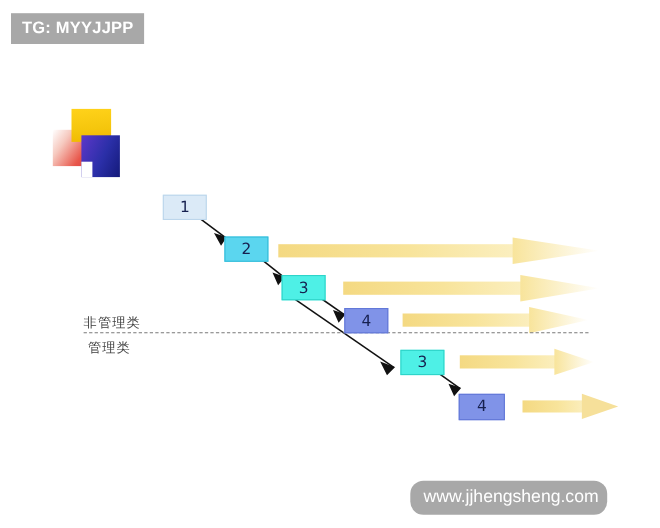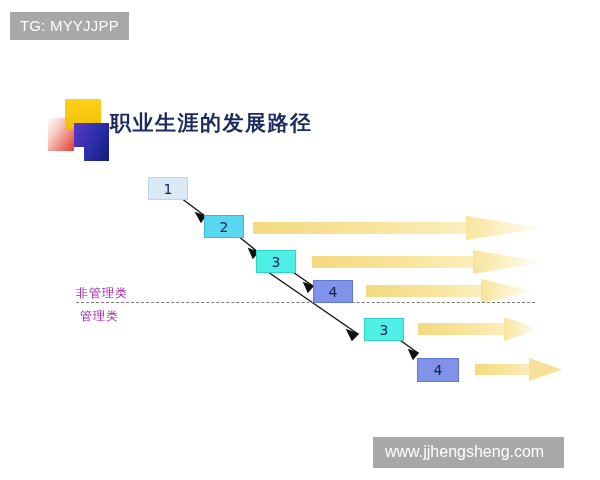--- a/index.html
+++ b/index.html
@@ -20,33 +20,35 @@
     position: absolute;
     left: 10px;
     top: 12px;
     background: #a8a8a8;
     color: #ffffff;
     font-size: 15px;
     line-height: 15px;
     padding: 6px 10px 7px 10px;
     letter-spacing: 0.2px;
     white-space: nowrap;
+    font-weight: bold;
   }
 
   
   #site-watermark {
     position: absolute;
     left: 373px;
     top: 437px;
     background: #a8a8a8;
     color: #ffffff;
     font-size: 16px;
     line-height: 16px;
-    padding: 7px 20px 8px 12px;
-    white-space: nowrap;
+    padding: 7px 8px 8px 12px;
+    white-space: nowrap;
+    border-radius: 12px;
   }
 
   
   #title-block {
     position: absolute;
     left: 48px;
     top: 96px;
     width: 320px;
     height: 70px;
   }
@@ -121,21 +123,21 @@
     align-items: center;
     justify-content: center;
     box-sizing: border-box;
   }
 
   
   .band-label {
     position: absolute;
     font-family: "DejaVu Sans", "Liberation Serif", serif;
     font-size: 12px;
-    color: #a21caf;
+    color: #404040;
     letter-spacing: 1px;
     white-space: nowrap;
   }
   #label-nonmanagement { left: 76px; top: 285px; }
   #label-management    { left: 80px; top: 308px; font-family: Liberation Serif, serif; }
 
   #band-divider {
     position: absolute;
     left: 76px;
     top: 302px;
@@ -149,21 +151,20 @@
 
 <div id="tg-badge">TG: MYYJJPP</div>
 
 <div id="title-block">
   <div id="logo-mark">
     <div id="logo-sq-red"></div>
     <div id="logo-sq-yellow"></div>
     <div id="logo-sq-blue"></div>
     <div id="logo-sq-blue-notch"></div>
   </div>
-  <div id="diagram-title">职业生涯的发展路径</div>
 </div>
 
 <div id="diagram">
 
   <svg width="600" height="480" style="position:absolute;left:0;top:0;">
     <defs>
       <linearGradient id="arrGrad" x1="0" y1="0" x2="1" y2="0">
         <stop offset="0%" stop-color="#f4d982"></stop>
         <stop offset="55%" stop-color="#f8e49b"></stop>
         <stop offset="100%" stop-color="#fbefc0"></stop>

